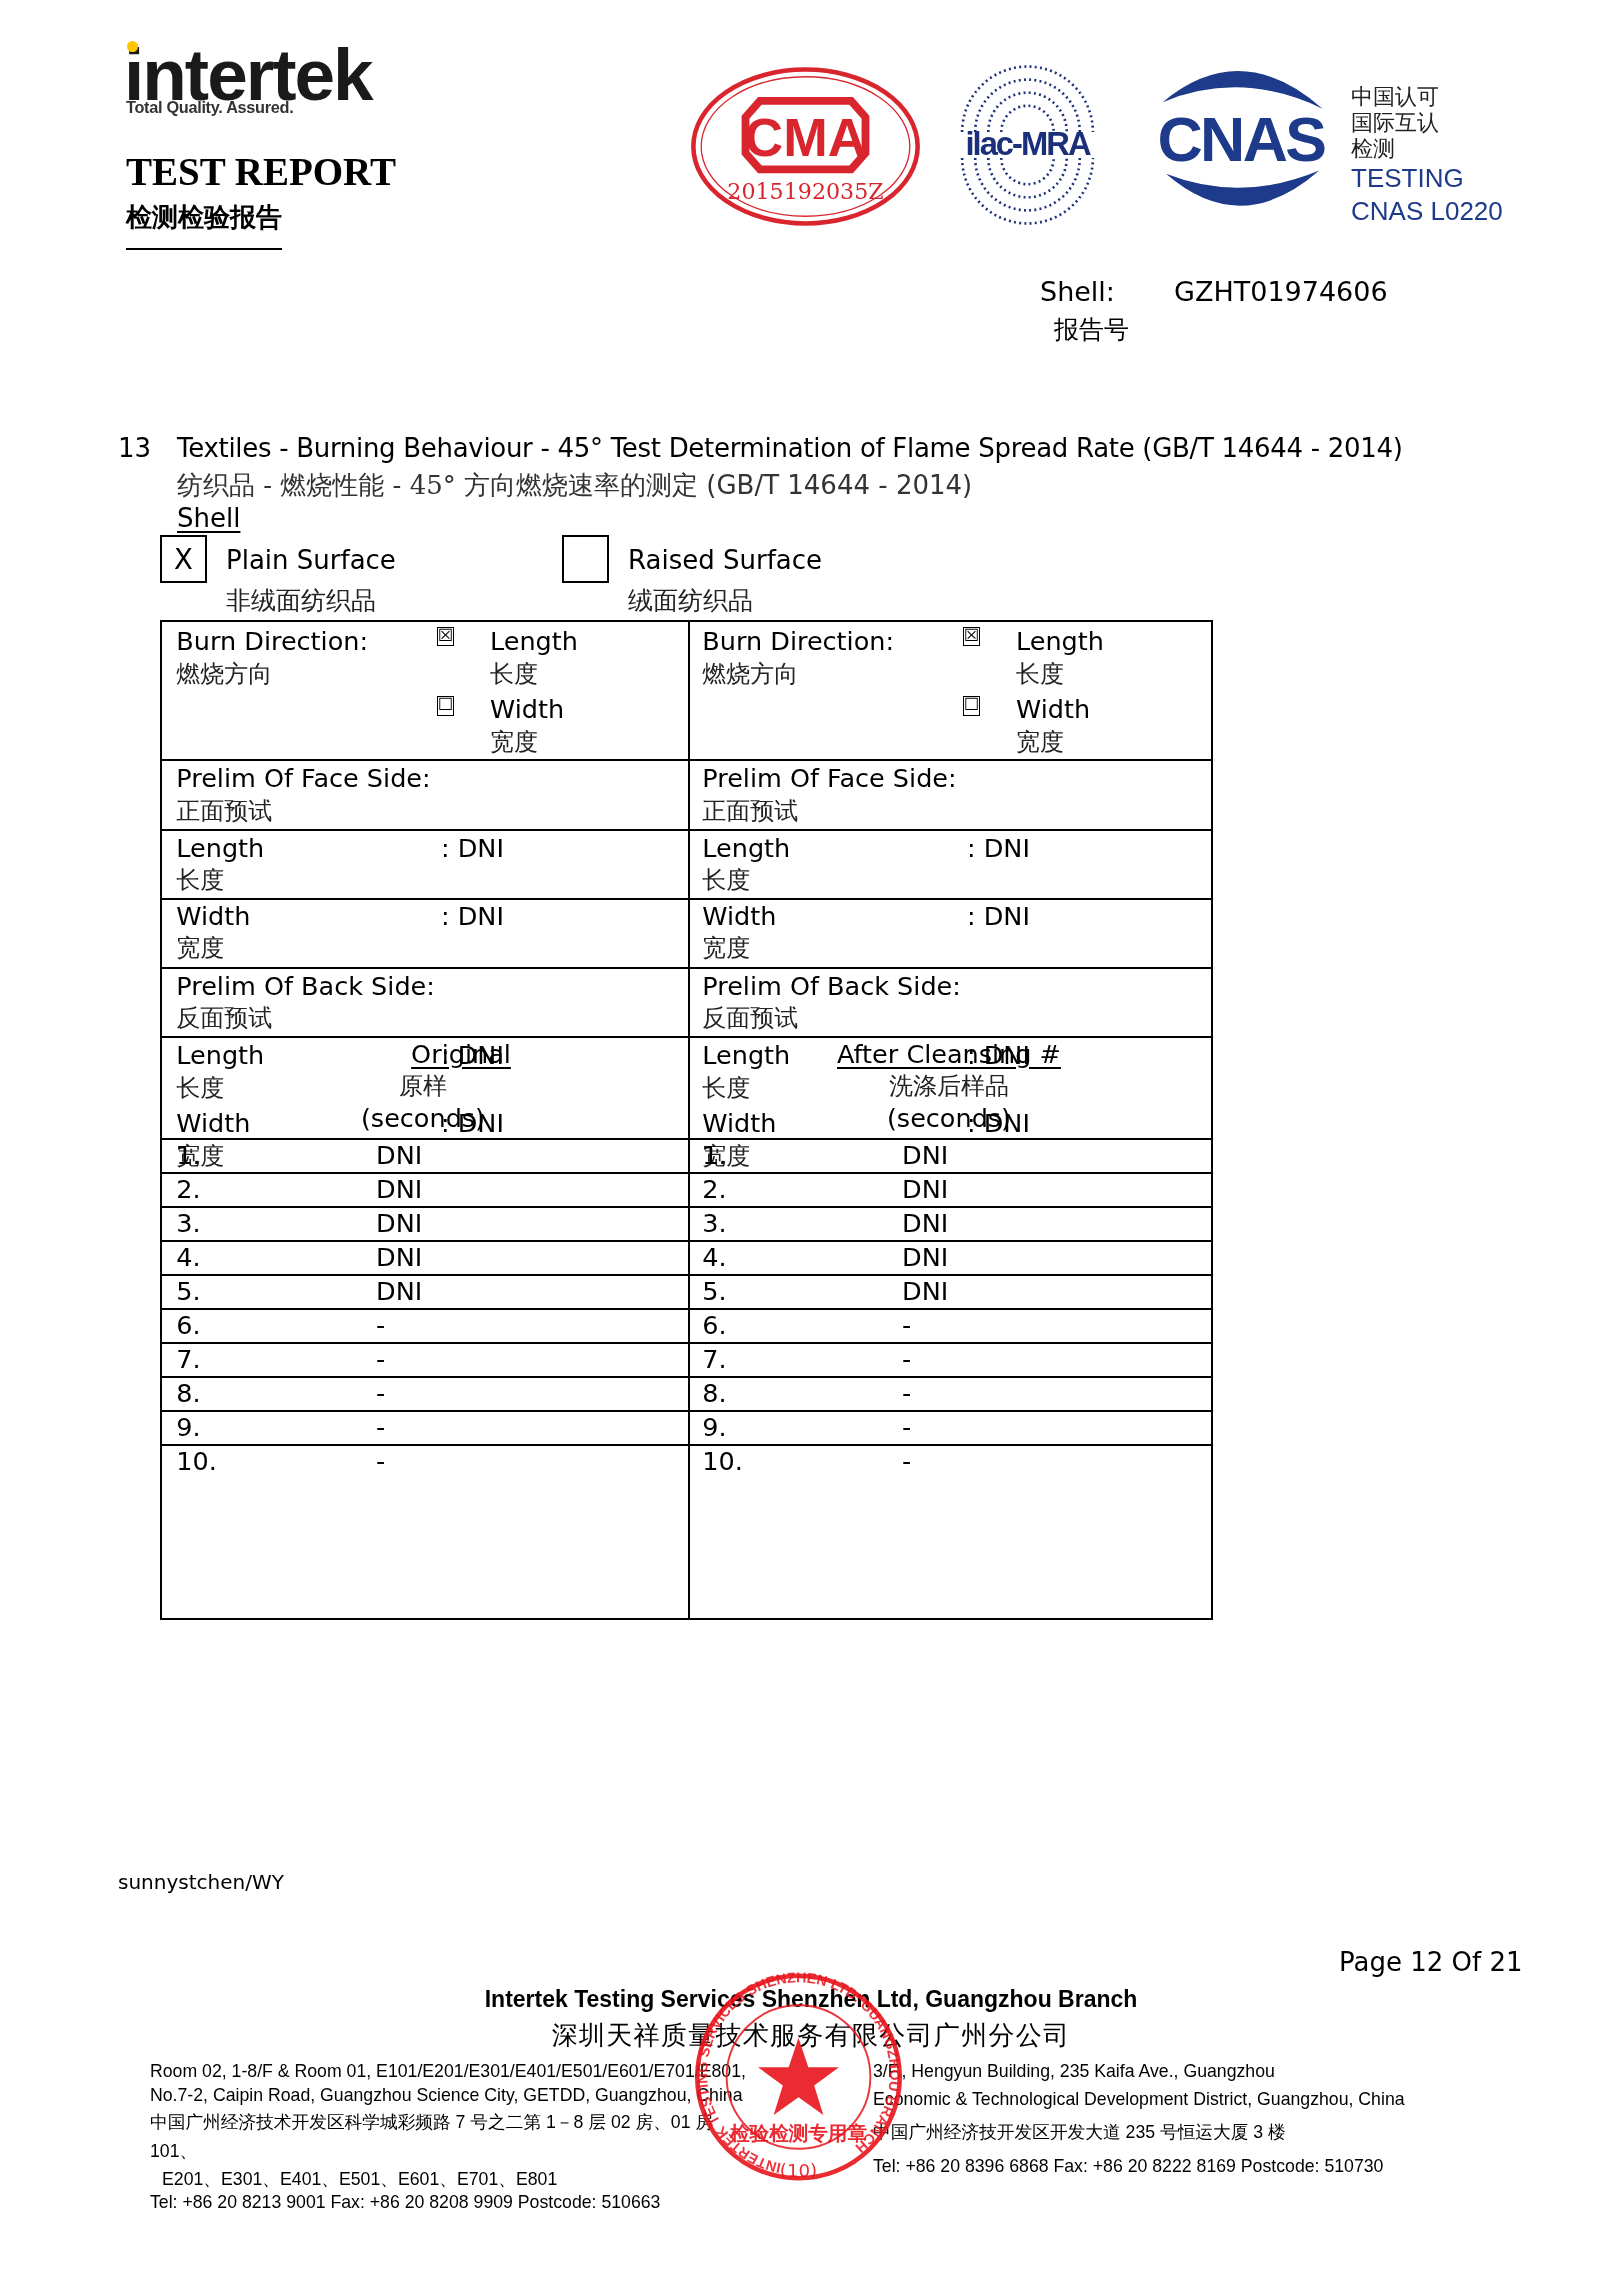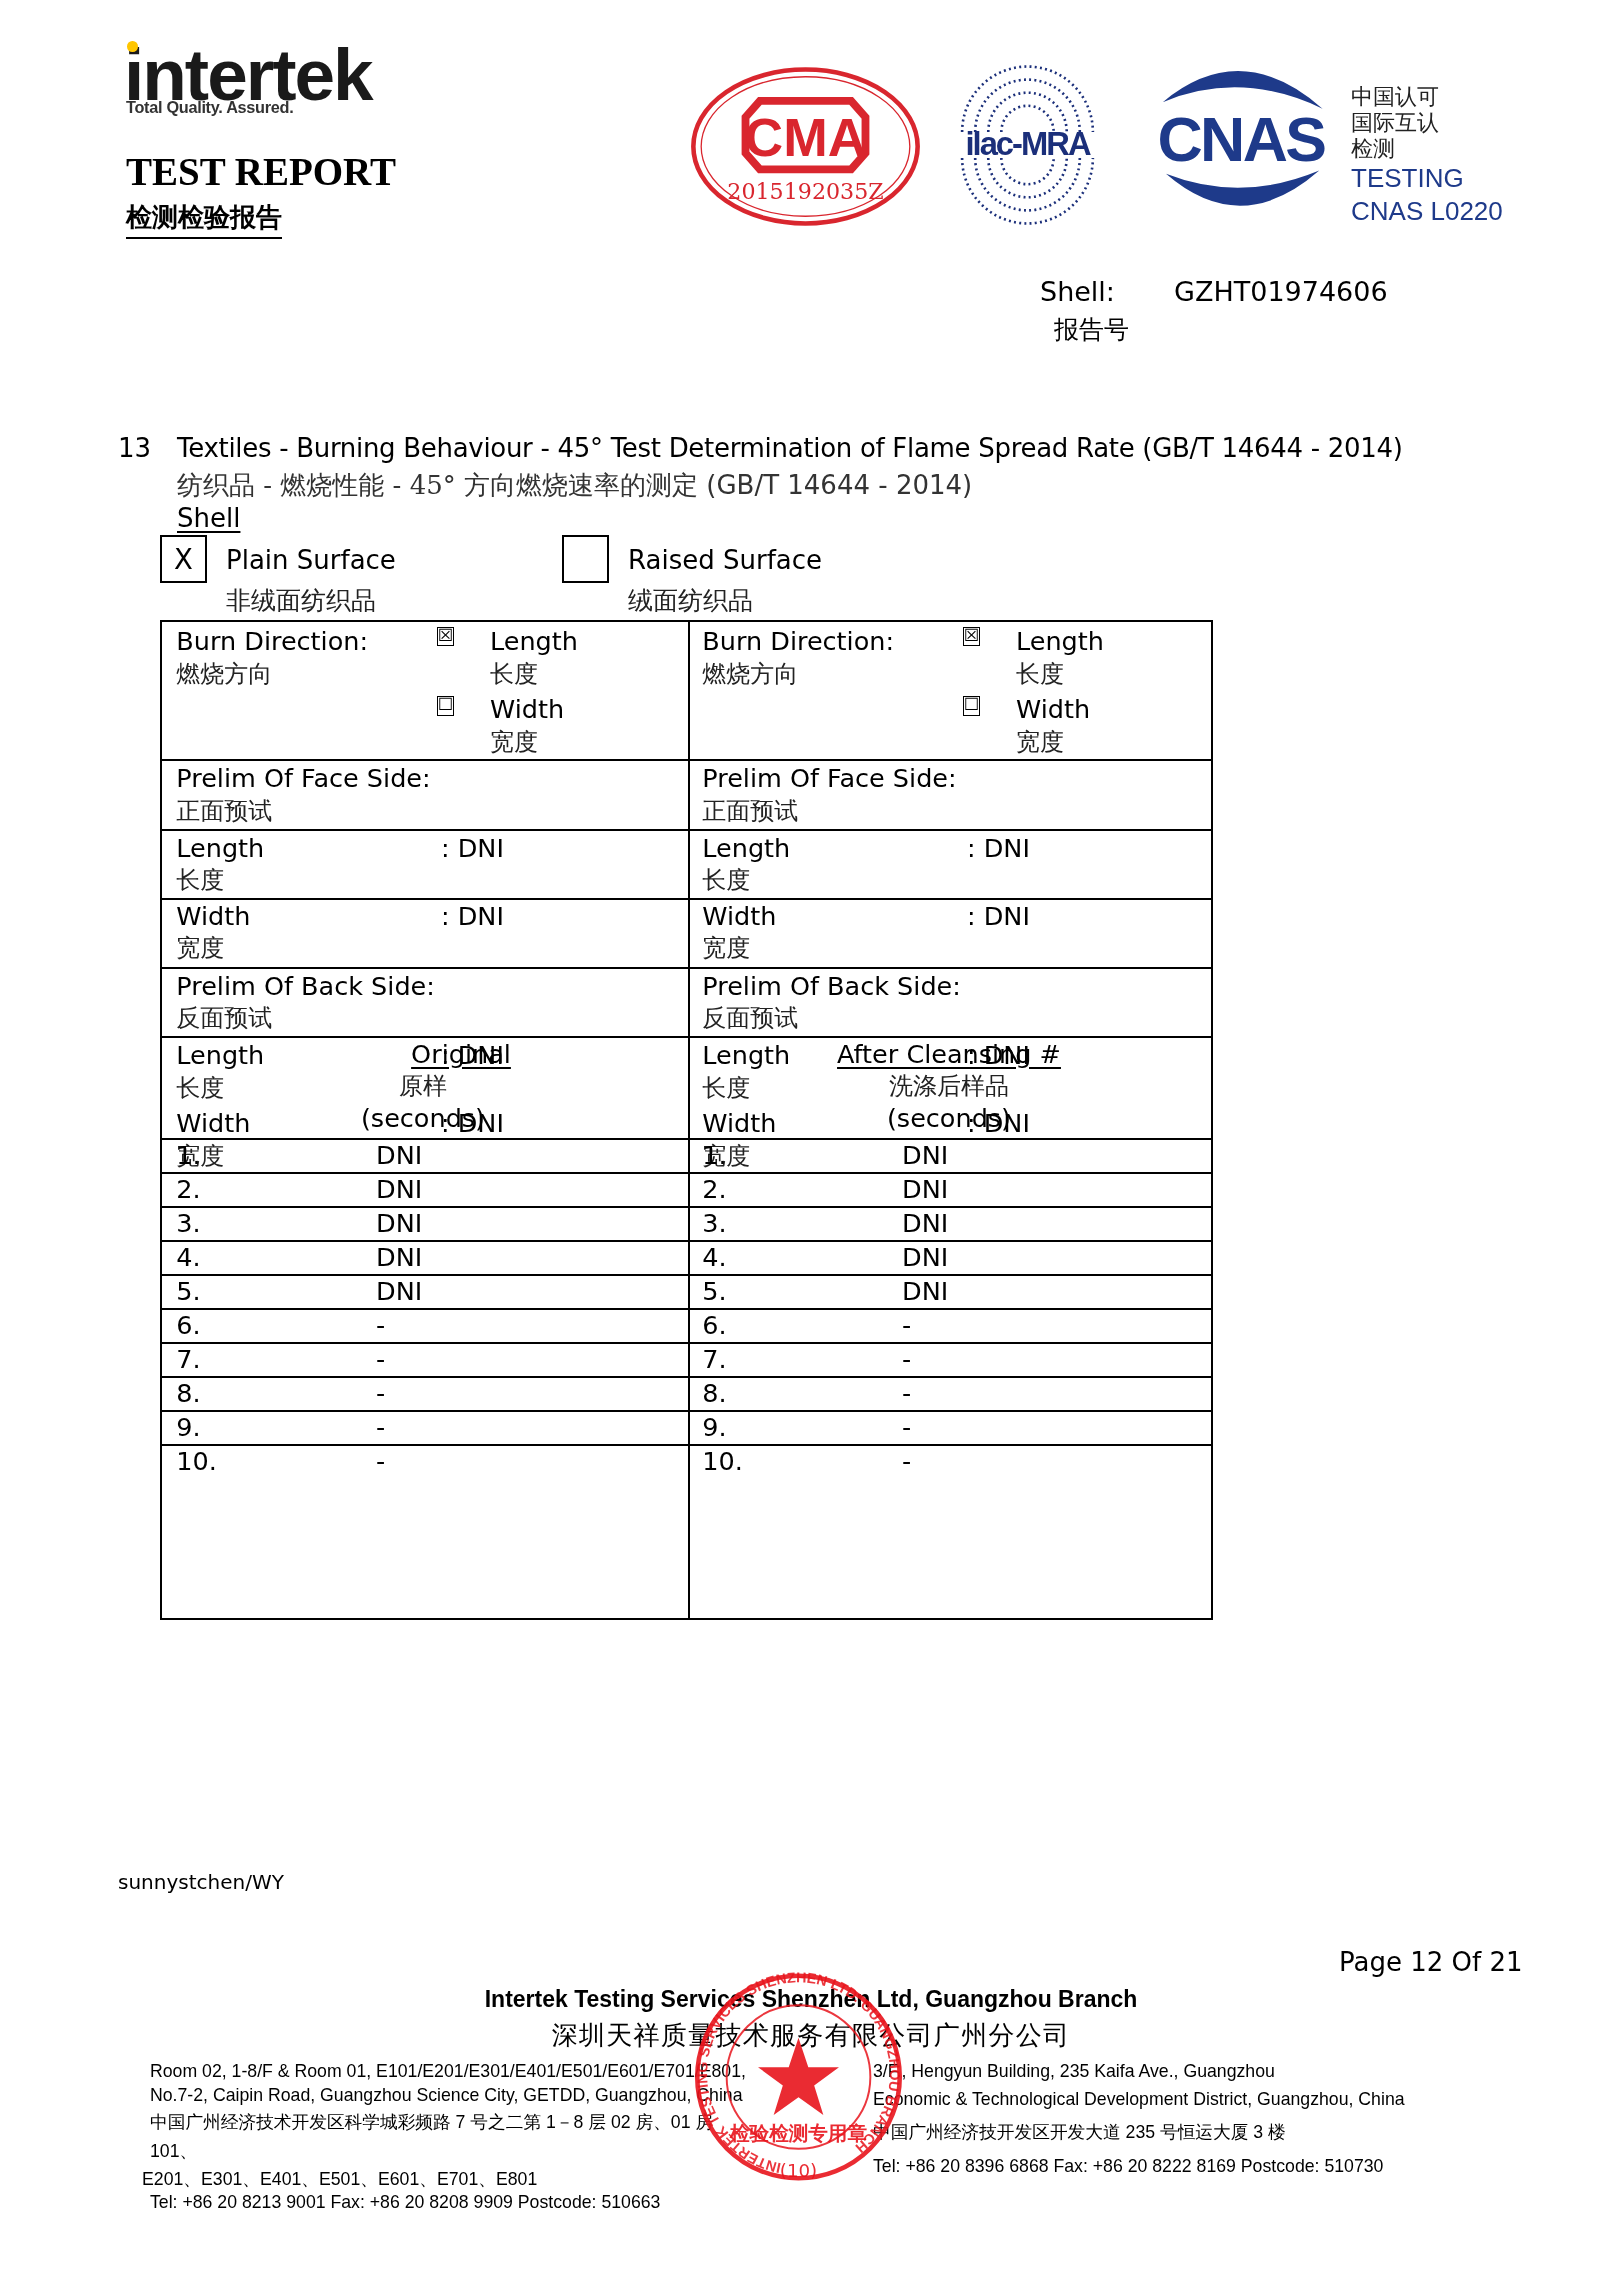--- a/index.html
+++ b/index.html
@@ -9,21 +9,21 @@
 
   
   .logo-word { left: 124px; top: 26px; font-family: "Liberation Sans", sans-serif; font-weight: 700;
                font-size: 73px; letter-spacing: -2px; color: #1a1a1a; line-height: 1; margin-top: 12px; }
   .logo-dot { left: 127px; top: 41px; width: 10.5px; height: 10.5px; border-radius: 50%; background: #ffc600; }
   .tagline { left: 126px; top: 98px; font-family: "Liberation Sans", sans-serif; font-weight: 700;
              font-size: 16.3px; color: #333; letter-spacing: -0.3px; }
   .report-title { left: 126px; top: 152px; font-family: Liberation Serif, serif; font-weight: 700;
                   font-size: 39px; letter-spacing: 0px; line-height: 1; }
   .report-title-cn { left: 126px; top: 204px; font-family: "Liberation Sans", sans-serif; font-weight: 700;
-                     font-size: 26px; padding-bottom: 6px; border-bottom: 2.6px solid #000; line-height: 1.05; }
+                     font-size: 26px; padding-bottom: 17px; border-bottom: 2.6px solid #000; line-height: 1.05; }
 
   
   .cma { left: 688px; top: 65px; width: 235px; height: 163px; }
   .ilac { left: 949px; top: 60px; width: 157px; height: 170px; }
   .cnas { left: 1143px; top: 63px; width: 196px; height: 150px; }
   .cnas-text { left: 1351px; top: 84px; color: #1e3a8a; font-family: "Liberation Sans", sans-serif;
                line-height: 1; }
   .cnas-text .cn { font-family: "DejaVu Serif", serif; font-size: 22px; line-height: 26px; }
   .cnas-text .en { font-size: 26px; line-height: 33px; }
 
@@ -253,21 +253,21 @@
 
 <div class="abs f-left">sunnystchen/WY</div>
 <div class="abs f-right">Page 12 Of 21</div>
 <div class="abs f-company">Intertek Testing Services Shenzhen Ltd, Guangzhou Branch</div>
 <div class="abs f-company-cn">深圳天祥质量技术服务有限公司广州分公司</div>
 
 <div class="abs addr" style="left:150px; top:2063px;">Room 02, 1-8/F &amp; Room 01, E101/E201/E301/E401/E501/E601/E701/E801,</div>
 <div class="abs addr" style="left:150px; top:2087px;">No.7-2, Caipin Road, Guangzhou Science City, GETDD, Guangzhou, China</div>
 <div class="abs addr" style="left:150px; top:2114px;">中国广州经济技术开发区科学城彩频路 7 号之二第 1－8 层 02 房、01 房</div>
 <div class="abs addr" style="left:150px; top:2143px;">101、</div>
-<div class="abs addr" style="left:142px; top:2171px;">E201、E301、E401、E501、E601、E701、E801</div>
+<div class="abs addr" style="left:162px; top:2171px;">E201、E301、E401、E501、E601、E701、E801</div>
 <div class="abs addr" style="left:150px; top:2194px;">Tel: +86 20 8213 9001 Fax: +86 20 8208 9909 Postcode: 510663</div>
 
 <div class="abs addr" style="left:873px; top:2063px;">3/F., Hengyun Building, 235 Kaifa Ave., Guangzhou</div>
 <div class="abs addr" style="left:873px; top:2091px;">Economic &amp; Technological Development District, Guangzhou, China</div>
 <div class="abs addr" style="left:873px; top:2124px;">中国广州经济技开发区开发大道 235 号恒运大厦 3 楼</div>
 <div class="abs addr" style="left:873px; top:2158px;">Tel: +86 20 8396 6868 Fax: +86 20 8222 8169 Postcode: 510730</div>
 
 <svg class="abs stamp" viewBox="0 0 320 330">
   <defs>
     <path id="ringpath" d="M160 300 A140 140 0 1 1 160.1 300"></path>

